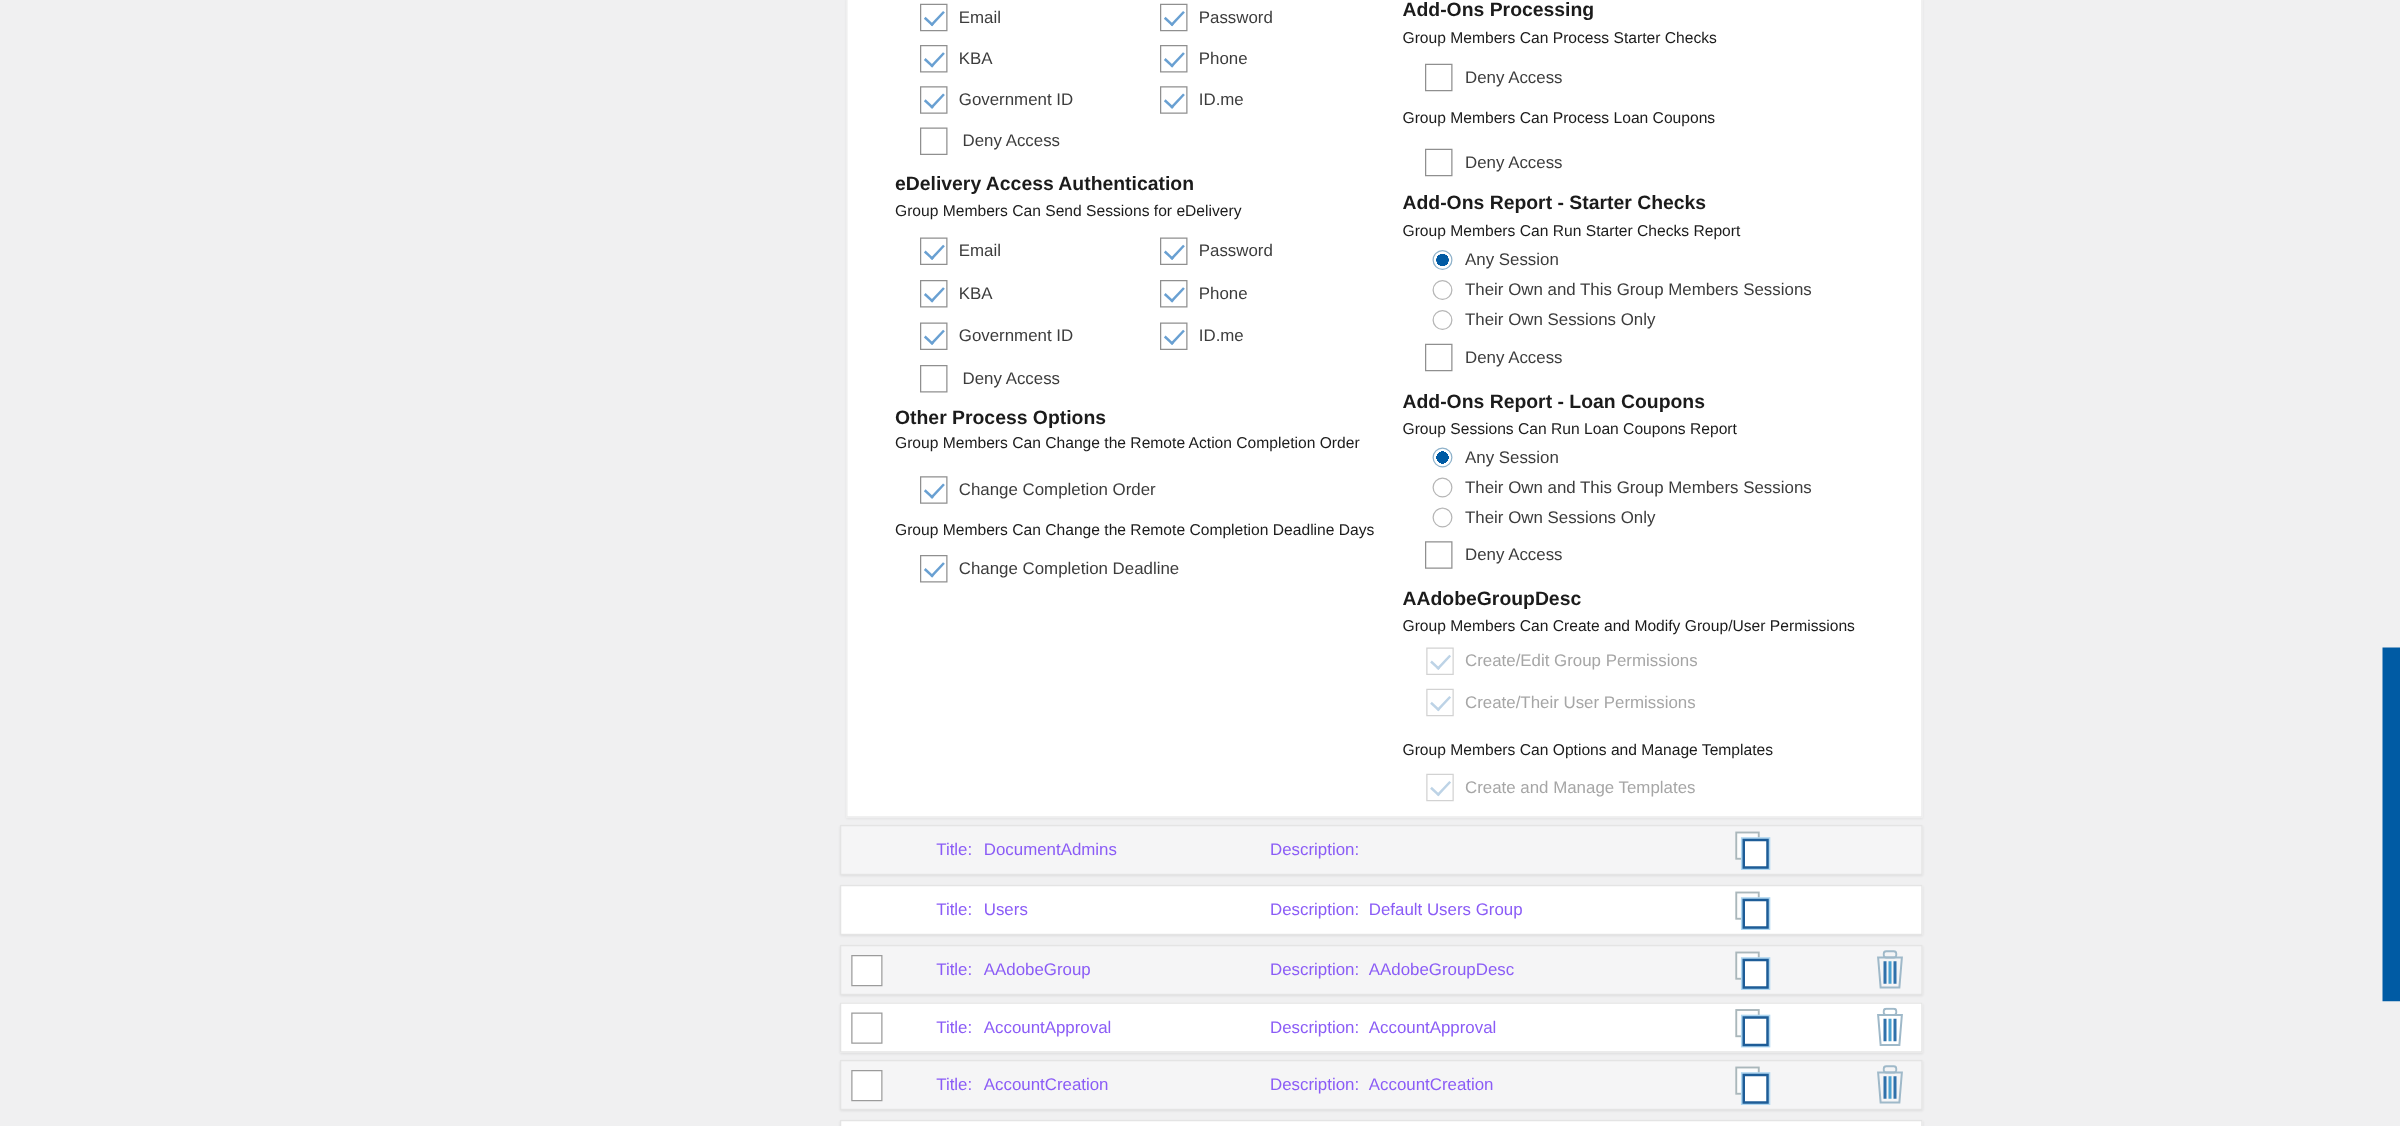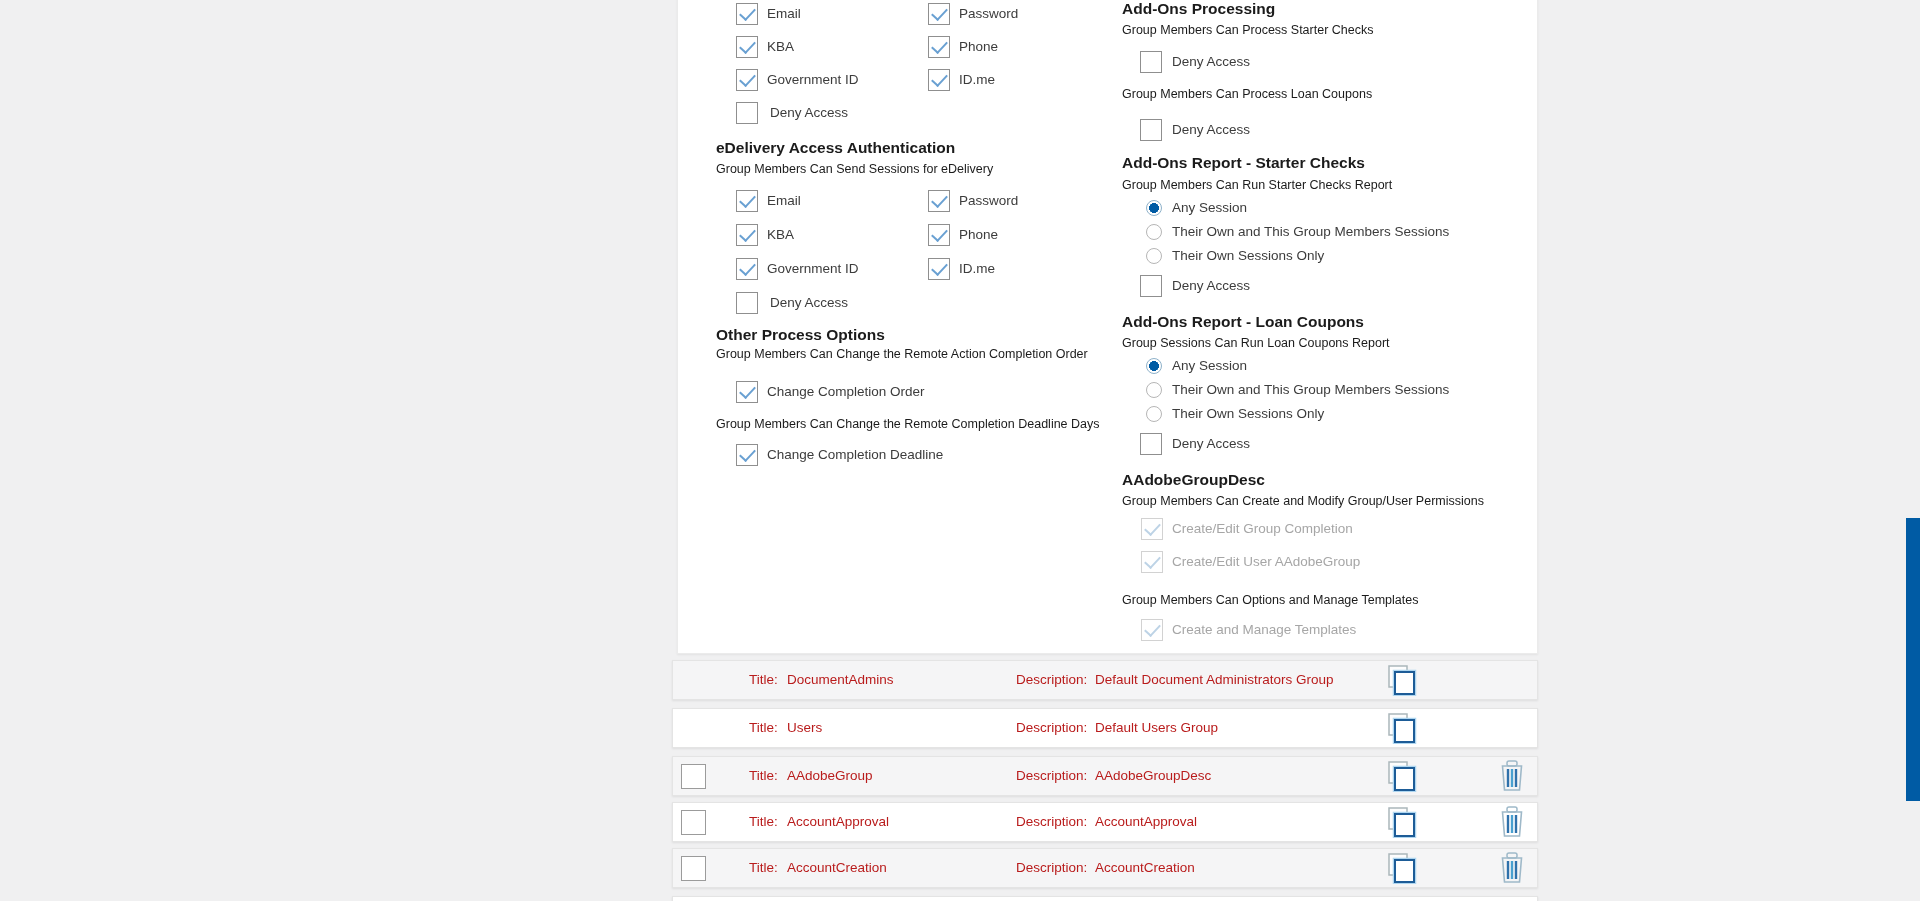--- a/index.html
+++ b/index.html
@@ -21,21 +21,21 @@
                   border-left:2px solid #69a0d2; border-bottom:2px solid #69a0d2; transform:rotate(-47deg); }
   .cb.dis { border-color:#d2d2d2; cursor:default; }
   .cb.dis::after { border-color:#bdd3e6; }
 
   .radio { position:absolute; width:16px; height:16px; border-radius:50%; border:1px solid #b6b6b6; background:#fff; cursor:pointer; }
   .radio.sel { border-color:#8fb2ca; background:radial-gradient(circle closest-side, #005ba4 70%, #fff 72%); }
 
   .grow { position:absolute; left:672px; width:866px; height:40px; background:#fff;
           border:1px solid #e4e4e4; box-shadow:0 1px 2px rgba(0,0,0,.08); cursor:pointer; }
   .grow.alt { background:#f5f5f6; }
-  .grow .t { position:absolute; font-size:13.5px; color:#b91c1c; line-height:38px; white-space:nowrap; }
+  .grow .t { position:absolute; font-size:13.5px; color:#8b5cf6; line-height:38px; white-space:nowrap; }
   .rowcb { position:absolute; left:8px; top:7px; width:25px; height:25px; border:1px solid #9b9b9b; background:#fff; cursor:pointer; }
   .iconbtn { position:absolute; top:3px; width:34px; height:34px; cursor:pointer; background:none; border:none; }
 
   .vscroll { position:absolute; left:1906px; top:518px; width:14px; height:283px; background:#005ba4; cursor:grab; }
 </style>
 </head>
 <body>
 
 <div class="stage">
   <div class="panel"></div>
@@ -115,33 +115,32 @@
   <span class="radio" style="left:1146px;top:382px"></span>
   <span class="lblr" style="left:1172px;top:381px">Their Own and This Group Members Sessions</span>
   <span class="radio" style="left:1146px;top:406px"></span>
   <span class="lblr" style="left:1172px;top:405px">Their Own Sessions Only</span>
   <span class="cb" style="left:1140px;top:433px"></span>
   <span class="lbl" style="left:1172px;top:433px">Deny Access</span>
 
   <div class="h1" style="left:1122px;top:471px">AAdobeGroupDesc</div>
   <div class="h2" style="left:1122px;top:495px">Group Members Can Create and Modify Group/User Permissions</div>
   <span class="cb on dis" style="left:1141px;top:518px"></span>
-  <span class="lbl dim" style="left:1172px;top:518px">Create/Edit Group Completion</span>
+  <span class="lbl dim" style="left:1172px;top:518px">Create/Edit Group Permissions</span>
   <span class="cb on dis" style="left:1141px;top:551px"></span>
-  <span class="lbl dim" style="left:1172px;top:551px">Create/Edit User AAdobeGroup</span>
+  <span class="lbl dim" style="left:1172px;top:551px">Create/Their User Permissions</span>
 
   <div class="h2" style="left:1122px;top:594px">Group Members Can Options and Manage Templates</div>
   <span class="cb on dis" style="left:1141px;top:619px"></span>
   <span class="lbl dim" style="left:1172px;top:619px">Create and Manage Templates</span>
 
   <div class="grow alt" style="top:660px">
     <span class="t" style="left:76px">Title:</span>
     <span class="t" style="left:114px">DocumentAdmins</span>
     <span class="t" style="left:343px">Description:</span>
-    <span class="t" style="left:422px">Default Document Administrators Group</span>
     <button class="iconbtn" style="left:712px">
       <svg width="30" height="32" viewBox="0 0 30 32">
         <rect x="2" y="2" width="18" height="21" fill="#fdfdfd" stroke="#aab7bb" stroke-width="1.5"></rect>
         <rect x="8" y="8" width="19" height="22" fill="#ffffff" stroke="#aed6f0" stroke-width="4.5"></rect>
         <rect x="8" y="8" width="19" height="22" fill="#ffffff" stroke="#1d5c97" stroke-width="2"></rect>
       </svg>
     </button>
   </div>
 
   <div class="grow" style="top:708px">

